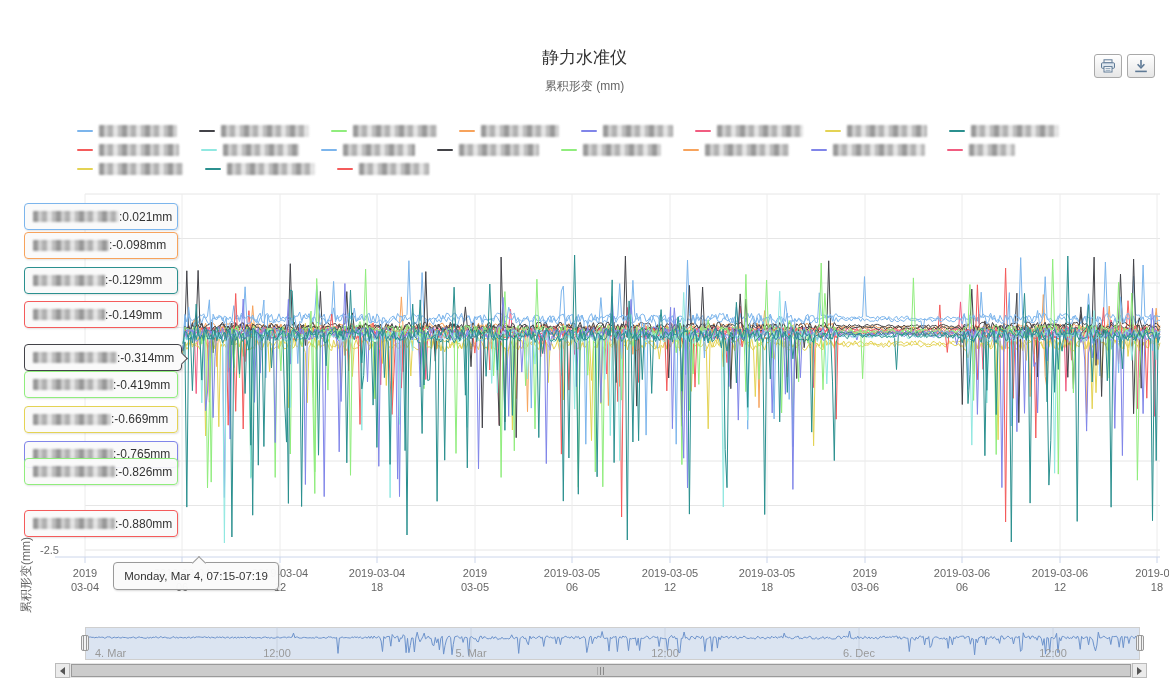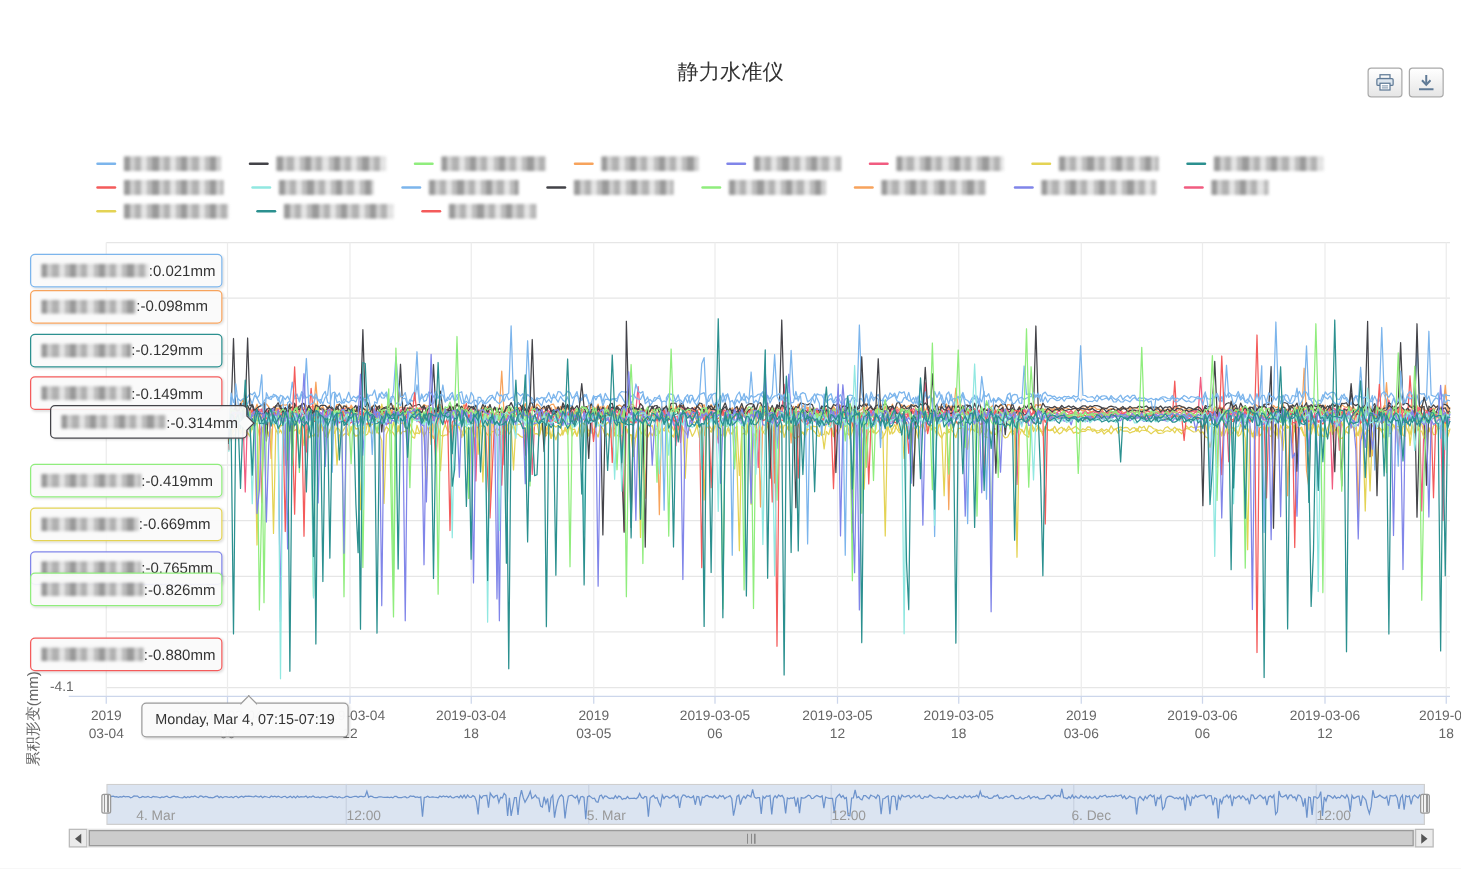--- a/index.html
+++ b/index.html
@@ -47,21 +47,21 @@
   .tip .arrow{position:absolute;right:-5px;top:9px;width:8px;height:8px;background:#fafafa;
        transform:rotate(45deg);border-top:1px solid #434348;border-right:1px solid #434348;}
   .datetip{position:absolute;left:113px;top:562px;width:164px;height:26px;border:1px solid #9a9a9a;border-radius:4px;
        background:rgba(250,250,250,.97);display:flex;align-items:center;justify-content:center;
        font-size:11.5px;color:#333;box-shadow:1px 1px 2px rgba(0,0,0,.15);}
   .datetip .arrow{position:absolute;top:-5px;left:80px;width:9px;height:9px;background:#fafafa;
        transform:rotate(45deg);border-left:1px solid #9a9a9a;border-top:1px solid #9a9a9a;}
   
   .nav{position:absolute;left:85px;top:627px;width:1055px;height:34px;}
   .nav svg{position:absolute;left:0;top:0;}
-  .navlab{position:absolute;top:20px;font-size:11px;color:#999;transform:translateX(-50%);white-space:nowrap;margin-left:14px;}
+  .navlab{position:absolute;top:20px;font-size:11px;color:#999;transform:translateX(-50%);white-space:nowrap;}
   .navlab.left{transform:none;}
   .handle{position:absolute;top:8px;width:8px;height:16px;background:#f2f2f2;border:1px solid #999;border-radius:2px;
           box-sizing:border-box;cursor:ew-resize;
           background-image:linear-gradient(90deg,transparent 1px,#999 1px 2px,transparent 2px 4px,#999 4px 5px,transparent 5px);}
   
   .sbar{position:absolute;left:55px;top:663px;width:1092px;height:15px;}
   .sbtn{position:absolute;top:0;width:15px;height:15px;background:#ebebeb;border:1px solid #bbb;box-sizing:border-box;
         display:flex;align-items:center;justify-content:center;cursor:pointer;}
   .tri-l{width:0;height:0;border-style:solid;border-width:4px 5px 4px 0;border-color:transparent #555 transparent transparent;}
   .tri-r{width:0;height:0;border-style:solid;border-width:4px 0 4px 5px;border-color:transparent transparent transparent #555;}
@@ -70,20 +70,21 @@
   .sgrip{position:absolute;left:50%;top:2px;width:7px;height:8px;transform:translateX(-50%);
         background:repeating-linear-gradient(90deg,#8a8a8a 0 1px,transparent 1px 3px);}
 </style>
 </head>
 <body>
 
 <div class="page">
 
 
   <div class="ctitle">静力水准仪</div>
+  <div class="csub">累积形变 (mm)</div>
 
   <div class="btns">
     <div class="xbtn">
       <svg width="16" height="14" viewBox="0 0 16 14">
         <rect x="4" y="0.8" width="8" height="3" fill="none" stroke="#5f7a96" stroke-width="1"></rect>
         <rect x="1.5" y="3.8" width="13" height="5.5" rx="1" fill="#dde6ee" stroke="#5f7a96" stroke-width="1"></rect>
         <rect x="4" y="7.6" width="8" height="5.4" fill="#fff" stroke="#5f7a96" stroke-width="1"></rect>
         <line x1="5.5" y1="9.6" x2="10.5" y2="9.6" stroke="#8fa4b8" stroke-width="1"></line>
         <line x1="5.5" y1="11.3" x2="10.5" y2="11.3" stroke="#8fa4b8" stroke-width="1"></line>
       </svg>
@@ -251,42 +252,42 @@
 18</div>
         <div class="xlab" style="left: 865px; top: 381px;">2019
 03-06</div>
         <div class="xlab" style="left: 962px; top: 381px;">2019-03-06
 06</div>
         <div class="xlab" style="left: 1060px; top: 381px;">2019-03-06
 12</div>
         <div class="xlab" style="left: 1157px; top: 381px;">2019-0...
 18</div>
       </div>
-    <span class="ylab" style="left:40px;top:359px;">-4.1</span>
+    <span class="ylab" style="left:40px;top:359px;">-2.5</span>
     <div class="ytitle">累积形变(mm)</div>
   </div>
 
   <div class="tipcol" id="tipcol">
       <div class="tip" style="top: 6px; border-color: rgb(124, 181, 236);">
         <span class="redact" style="width: 86px; height: 11px;"></span>
         <span class="val">:0.021mm</span>
       </div>
       <div class="tip" style="top: 34.8px; border-color: rgb(247, 163, 92);">
         <span class="redact" style="width: 76px; height: 11px;"></span>
         <span class="val">:-0.098mm</span>
       </div>
       <div class="tip" style="top: 69.6px; border-color: rgb(43, 144, 143);">
         <span class="redact" style="width: 72px; height: 11px;"></span>
         <span class="val">:-0.129mm</span>
       </div>
       <div class="tip" style="top: 104.4px; border-color: rgb(244, 91, 91);">
         <span class="redact" style="width: 72px; height: 11px;"></span>
         <span class="val">:-0.149mm</span>
       </div>
-      <div class="tip" style="top: 127px; border-color: rgb(67, 67, 72); width: 158px; margin-left: 16px;">
+      <div class="tip" style="top: 147px; border-color: rgb(67, 67, 72); width: 158px;">
         <span class="arrow"></span>
         <span class="redact" style="width: 84px; height: 11px;"></span>
         <span class="val">:-0.314mm</span>
       </div>
       <div class="tip" style="top: 174px; border-color: rgb(144, 237, 125);">
         <span class="redact" style="width: 80px; height: 11px;"></span>
         <span class="val">:-0.419mm</span>
       </div>
       <div class="tip" style="top: 208.8px; border-color: rgb(228, 211, 84);">
         <span class="redact" style="width: 78px; height: 11px;"></span>

